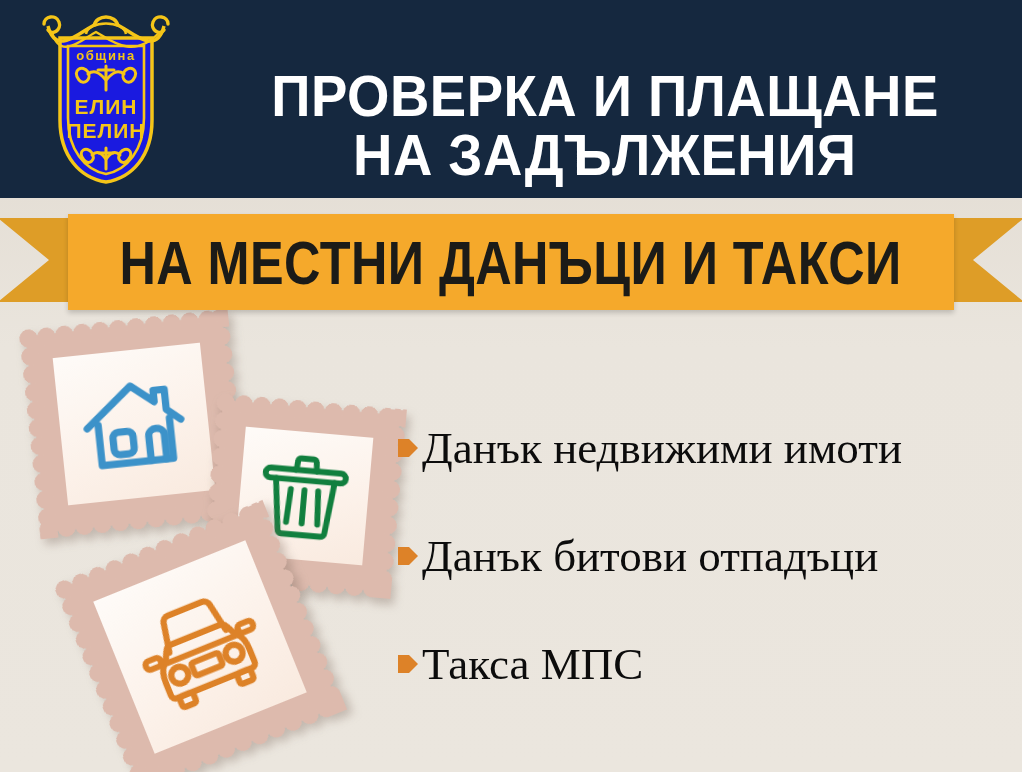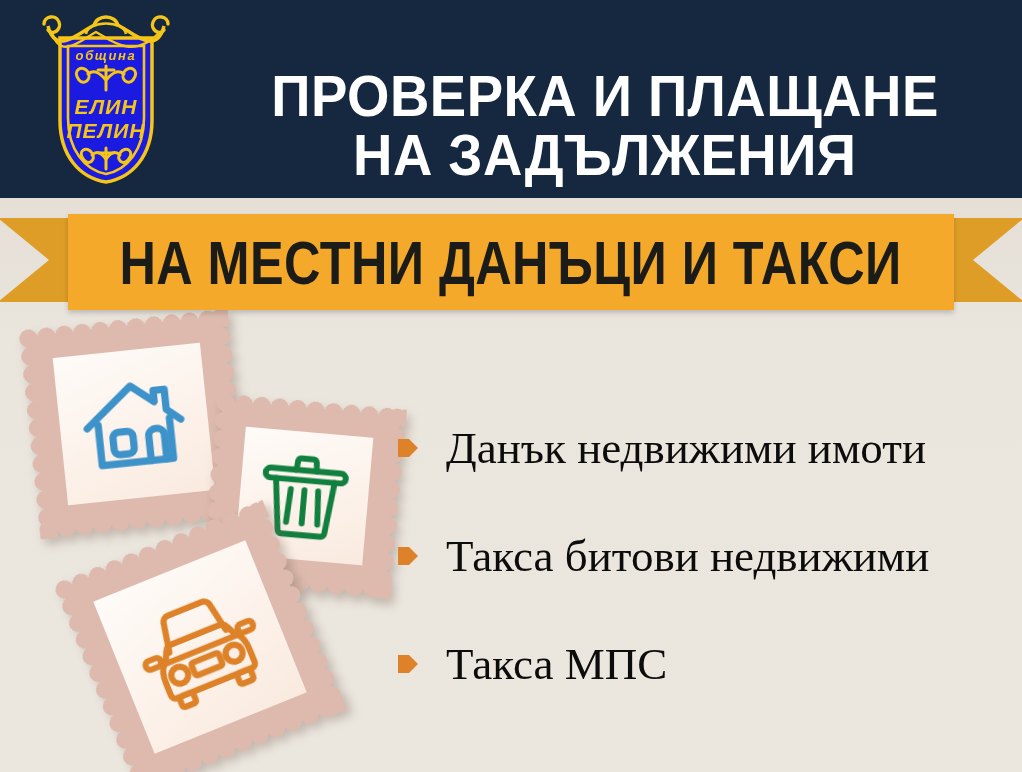--- a/index.html
+++ b/index.html
@@ -17,21 +17,21 @@
     overflow:hidden;
   }
 
   
   #header {
     position:absolute; left:0; top:0; width:1022px; height:198px;
     background:#15283F;
     z-index:5;
   }
   #crest {
-    position:absolute; left:26px; top:8px; width:160px; height:182px;font-style:italic;
+    position:absolute; left:26px; top:8px; width:160px; height:182px;
   }
   #title-block {
     position:absolute; left:196px; top:14px; width:818px; height:170px;
     display:flex; flex-direction:column; align-items:center; justify-content:flex-end;
   }
   .title-line {
     color:#FFFFFF;
     font-family:"Liberation Sans", sans-serif;
     font-weight:700;
     font-size:58px;
@@ -98,21 +98,21 @@
     display:flex; align-items:center; justify-content:center;
   }
 
   #stamp-house { left:38px; top:28px; width:192px; height:192px; transform:rotate(-6deg); }
   #stamp-trash { left:218px; top:110px; width:172px; height:172px; transform:rotate(5deg); }
   #stamp-car   { left:96px;  top:243px; width:208px; height:208px; transform:rotate(-22deg); }
 
   
   #list { position:absolute; left:398px; top:420px; width:618px; z-index:7; }
   .list-item {
-    display:flex; align-items:center; gap:28px;
+    display:flex; align-items:center; gap:4px;
     height:56px; margin-bottom:52px;text-align:right;
   }
   .bullet {
     width:20px; height:24px; flex:none;
     background:#DD8228;
     clip-path: polygon(0% 12%, 55% 12%, 100% 50%, 55% 88%, 0% 88%);
   }
   .list-label {
     font-family:"Liberation Serif", serif;
     font-weight:400;
@@ -235,21 +235,21 @@
 
   <div id="list">
 
     <div class="list-item">
       <span class="bullet"></span>
       <span class="list-label">Данък недвижими имоти</span>
     </div>
 
     <div class="list-item">
       <span class="bullet"></span>
-      <span class="list-label">Такса битови недвижими</span>
+      <span class="list-label">Данък битови отпадъци</span>
     </div>
 
     <div class="list-item">
       <span class="bullet"></span>
       <span class="list-label">Такса МПС</span>
     </div>
 
   </div>
 
 </div>

